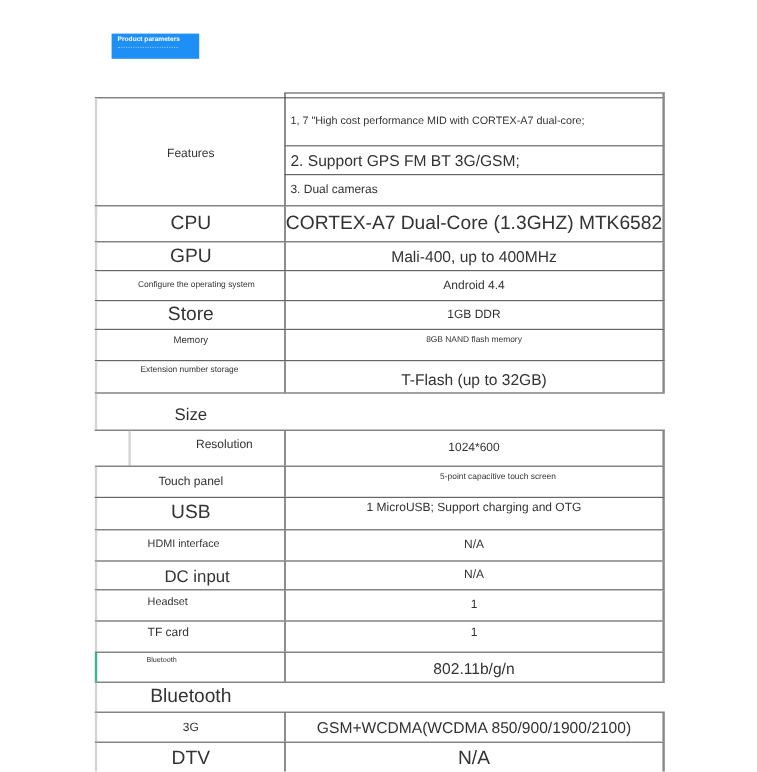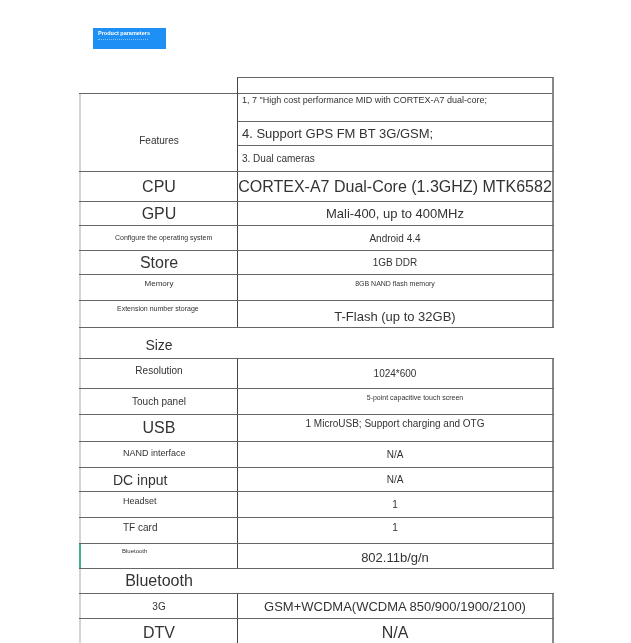--- a/index.html
+++ b/index.html
@@ -38,28 +38,28 @@
 </head>
 <body>
 
 <div class="badge">
   <span>Product parameters</span>
   <span class="sub"></span>
 </div>
 
 <div class="table">
 
-  <div class="row" style="top:16px; height:94px;">
+  <div class="row" style="top:4px; height:94px;">
     <div class="cell-l t9">Features</div>
   </div>
   <div class="sub-row" style="top:0; height:44px; border-top:1.5px solid #666;">
     <span class="t8">1, 7 "High cost performance MID with CORTEX-A7 dual-core;</span>
   </div>
   <div class="sub-row" style="top:44px; height:24px; border-top:1.5px solid #666;">
-    <span class="t12">4. Support GPS FM BT 3G/GSM;</span>
+    <span class="t12">2. Support GPS FM BT 3G/GSM;</span>
   </div>
   <div class="sub-row" style="top:68px; height:26px; border-top:1.5px solid #666;">
     <span class="t9">3. Dual cameras</span>
   </div>
 
   <div class="row" style="top:94px; height:30px;">
     <div class="cell-l t11">CPU</div>
     <div class="cell-r t11">CORTEX-A7 Dual-Core (1.3GHZ) MTK6582</div>
   </div>
 
@@ -86,41 +86,41 @@
   <div class="row" style="top:223px; height:27px;">
     <div class="cell-l left tiny" style="padding-left:36px; width:158px; align-items:flex-start; padding-top:4px;">Extension number storage</div>
     <div class="cell-r t12" style="padding-top:4px;">T-Flash (up to 32GB)</div>
   </div>
 
   <div class="row" style="top:250px; height:31px;">
     <div class="cell-l t13" style="padding-top:4px;">Size</div>
   </div>
 
   <div class="row" style="top:281px; height:30px;">
-    <div class="cell-l t9" style="align-items:flex-start; padding-top:6px;">Resolution</div>
+    <div class="cell-l t9" style="align-items:flex-start; padding-top:6px;margin-left:28px;">Resolution</div>
     <div class="cell-r t10">1024*600</div>
   </div>
 
   <div class="row" style="top:311px; height:26px;">
     <div class="cell-l t9">Touch panel</div>
     <div class="cell-r tiny" style="align-items:flex-start; padding-top:5px; padding-left:40px;">5-point capacitive touch screen</div>
   </div>
 
   <div class="row" style="top:337px; height:27px;">
     <div class="cell-l t11">USB</div>
     <div class="cell-r t10" style="align-items:flex-start; padding-top:3px;">1 MicroUSB; Support charging and OTG</div>
   </div>
 
   <div class="row" style="top:364px; height:26px;">
-    <div class="cell-l left t8" style="padding-left:42px; width:158px; align-items:flex-start; padding-top:6px;">NAND interface</div>
+    <div class="cell-l left t8" style="padding-left:42px; width:158px; align-items:flex-start; padding-top:6px;">HDMI interface</div>
     <div class="cell-r t10">N/A</div>
   </div>
 
   <div class="row" style="top:390px; height:24px;">
-    <div class="cell-l left t13" style="padding-left:32px; width:158px;">DC input</div>
+    <div class="cell-l left t13" style="padding-left:56px; width:158px;">DC input</div>
     <div class="cell-r t10">N/A</div>
   </div>
 
   <div class="row" style="top:414px; height:26px;">
     <div class="cell-l left t8" style="padding-left:42px; width:158px; align-items:flex-start; padding-top:4px;">Headset</div>
     <div class="cell-r t10">1</div>
   </div>
 
   <div class="row" style="top:440px; height:26px;">
     <div class="cell-l left t9" style="padding-left:42px; width:158px; align-items:flex-start; padding-top:4px;">TF card</div>

